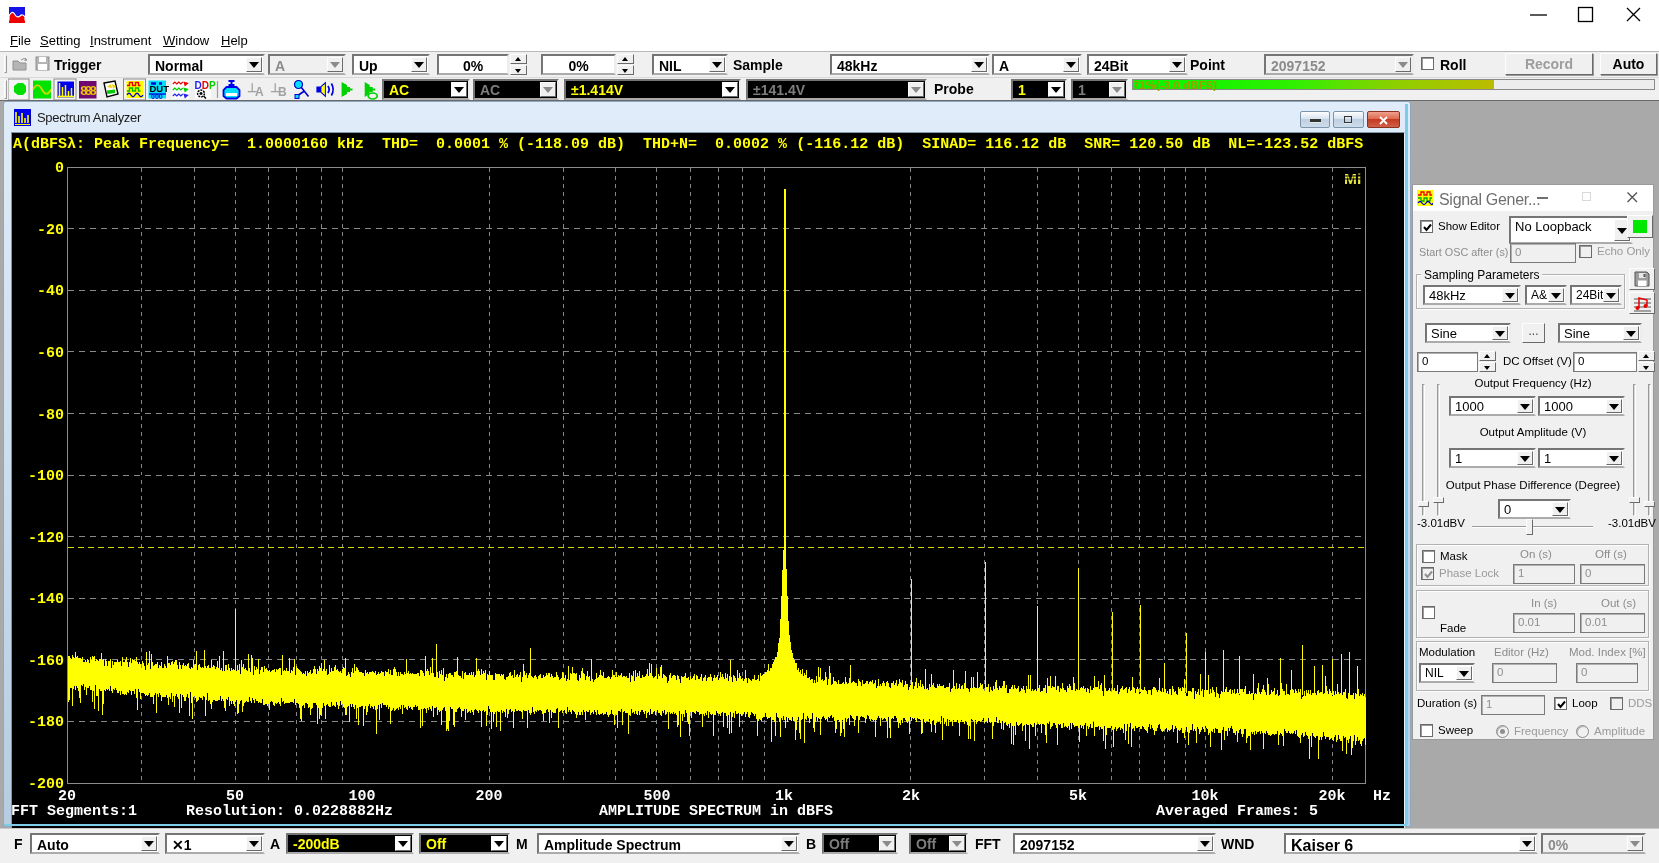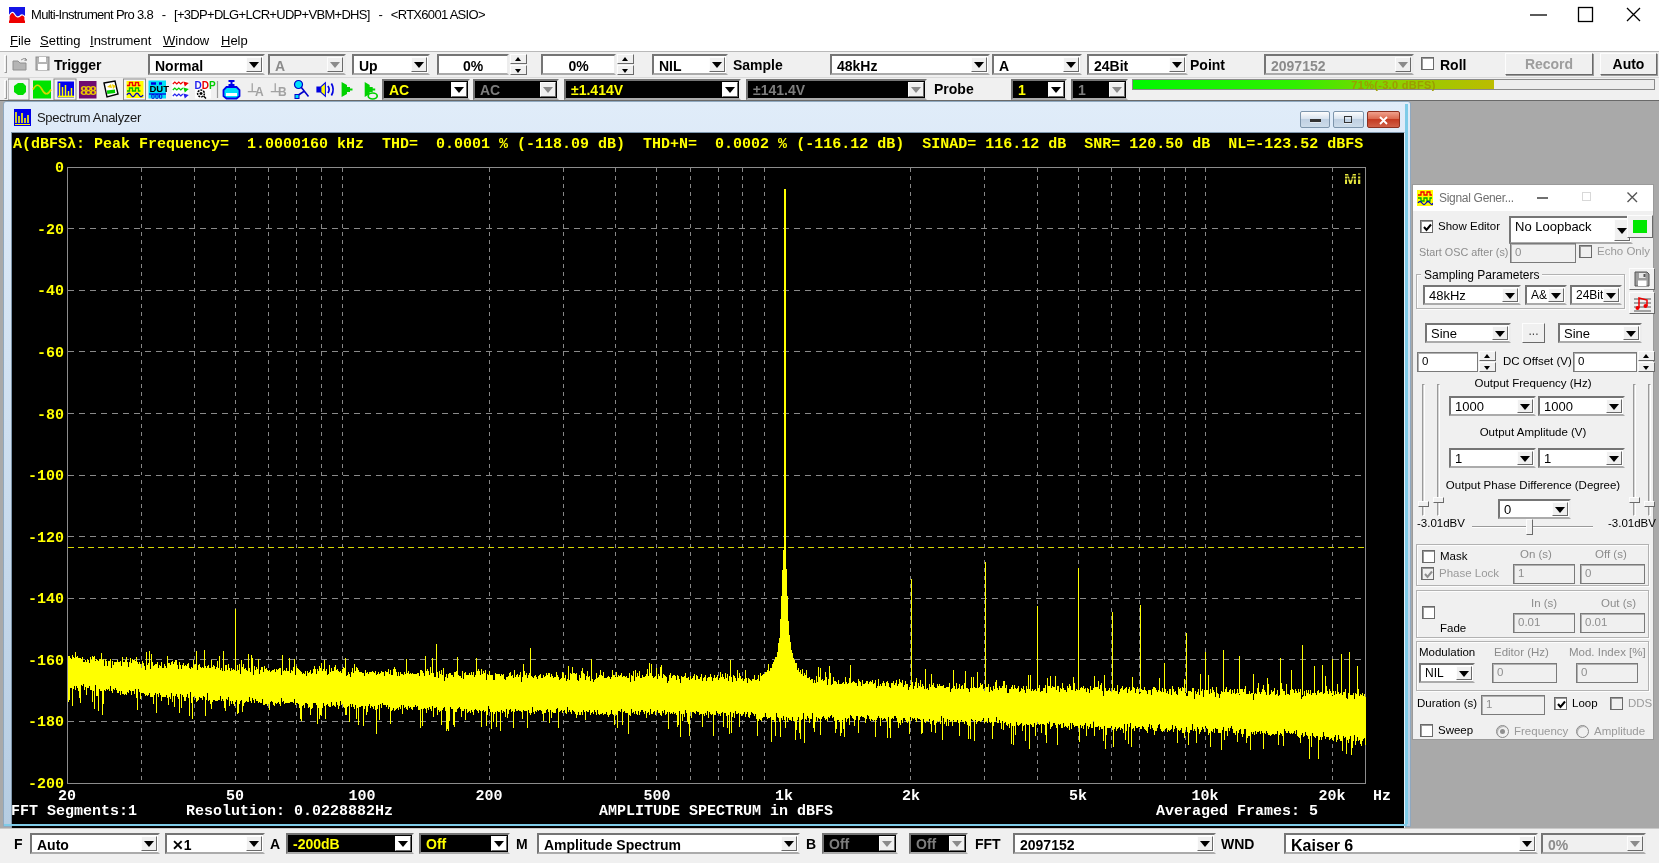--- a/index.html
+++ b/index.html
@@ -27,21 +27,20 @@
 .spin b{top:0}.spin i{top:11px}
 .spin b:after{content:"";position:absolute;left:4px;top:2px;border:3px solid transparent;border-bottom:4px solid #000;border-top:none}
 .spin i:after{content:"";position:absolute;left:4px;top:3px;border:3px solid transparent;border-top:4px solid #000;border-bottom:none}
 </style></head><body>
 <div class="a" style="left:0;top:0;width:1659px;height:30px;background:#fff">
 <svg class="a" style="left:9px;top:7px" width="16" height="16">
       <rect width="16" height="16" fill="#1414e6"></rect>
 <path d="M0 16 V9 Q3 3 5.5 7 Q8 11.5 11 9 Q13.5 6.5 16 10 V16 Z" fill="#ee0000" stroke="#fff" stroke-width="1.2"></path>
 <rect x="0" y="13.5" width="16" height="2.5" fill="#ee0000"></rect>
     </svg>
-<span class="a" style="left:31px;top:7px;font-size:13px;letter-spacing:-0.7px">Multi-Instrument Pro 3.8&nbsp;&nbsp; -&nbsp;&nbsp; [+3DP+DLG+LCR+UDP+VBM+DHS]&nbsp;&nbsp; -&nbsp;&nbsp; &lt;RTX6001 ASIO&gt;</span>
 <svg class="a" style="left:1527px;top:0" width="120" height="30">
 <path d="M3 15H20" stroke="#000" stroke-width="1.3"></path>
 <rect x="51.5" y="7.5" width="14" height="14" fill="none" stroke="#000" stroke-width="1.3"></rect>
 <path d="M100 8 L113 21 M113 8 L100 21" stroke="#000" stroke-width="1.3"></path>
     </svg>
   </div>
 <div class="a" style="left:0;top:30px;width:1659px;height:21px;background:#fff;font-size:13px">
     <span class="a" style="left:10px;top:3px"><u>F</u>ile</span>
     <span class="a" style="left:40px;top:3px"><u>S</u>etting</span>
     <span class="a" style="left:90px;top:3px"><u>I</u>nstrument</span>
@@ -237,21 +236,21 @@
       </span>
     </span>
     <span class="cbk" style="left:1071px;top:1px;width:57px">
       <span class="ct" style="color:#7d7d7d;font-size:14px;top:1px">1</span>
       <span class="ab" style="background:#f0f0f0">
         <span class="tri trig"></span>
       </span>
     </span>
     <div class="a" style="left:1132px;top:1px;width:523px;height:11px;border:1px solid #8a8a8a;background:#ededed">
 <div class="a" style="left:0;top:0;width:361px;height:9px;background:linear-gradient(90deg,#00f800 0%,#30f000 45%,#8cd000 72%,#bcbc00 100%)"></div>
-<div class="a" style="left:0;top:-1px;width:100%;text-align:center;font-size:11px;font-weight:bold;color:#9c9c00;letter-spacing:.3px">71%(-3.0 dBFS)</div>
+<div class="a" style="left:0;top:-1px;width:100%;font-size:11px;font-weight:bold;color:#9c9c00;letter-spacing:.3px">71%(-3.0 dBFS)</div>
     </div>
   </div>
 <div class="a" style="left:0;top:100px;width:1659px;height:728px;background:#a9a9a9;border-top:1px solid #696969"></div>
 <div class="a" style="left:3px;top:101px;width:1408px;height:726px;
 background:linear-gradient(180deg,#e0ecf9 0%,#cedff0 45%,#b5cce2 100%);border:1px solid #8fa8bf;border-radius:3px 3px 0 0">
 <svg class="a" style="left:10px;top:7px" width="17" height="17">
       <rect width="17" height="17" fill="#0000e8"></rect>
 <path d="M2 14V3M5 14V7M8 14V4M11 14V9M14 14V6" stroke="#ffff00" stroke-width="1.6"></path>
       <path d="M1 15.5H16" stroke="#ffff00"></path>
     </svg>
@@ -321,21 +320,21 @@
 <div class="a" style="left:1405px;top:104px;width:2.5px;height:720px;background:#7ecbe8"></div>
 <div class="a" style="left:4px;top:823.5px;width:1403px;height:2.5px;background:#7ecbe8"></div>
 <div class="a" style="left:1412px;top:184px;width:242px;height:556px;background:#f0f0f0;border:1px solid #9a9a9a;font-family:'Liberation Sans',sans-serif">
     <div class="a" style="left:0;top:0;width:240px;height:26px;background:#fff">
       <svg class="a" style="left:4px;top:5px" width="16" height="16">
         <rect width="16" height="16" fill="#ffff00"></rect>
         <path d="M1 5 h3 v-3 h3 v3 h3 v-3 h3 v3 h2" stroke="#ee0000" stroke-width="1.3" fill="none"></path>
         <path d="M1 8 h3 v3 h3 v-3 h3 v3 h3 v-3 h2" stroke="#00aa00" stroke-width="1.3" fill="none"></path>
         <path d="M1 13 q2 -3 4 0 q2 3 4 0 q2 -3 4 0 q2 3 3 0" stroke="#0000cc" stroke-width="1.3" fill="none"></path>
       </svg>
-      <span class="a" style="left:26px;top:6px;font-size:12px;letter-spacing:-0.3px;color:#707070">Signal Gener...</span>
+      <span class="a" style="left:26px;top:6px;font-size:16px;letter-spacing:-0.3px;color:#707070">Signal Gener...</span>
       <span class="a" style="left:124px;top:12px;width:11px;height:1.5px;background:#707070"></span>
       <span class="a" style="left:169px;top:7px;width:9px;height:9px;border:1.5px solid #d8d8d8"></span>
       <svg class="a" style="left:213px;top:6px" width="13" height="13">
         <path d="M1.5 1.5 L11 11 M11 1.5 L1.5 11" stroke="#555" stroke-width="1.4"></path>
       </svg>
     </div>
     <span class="chk" style="left:7px;top:35px;background:#fff">
       <svg class="a" style="left:1px;top:1px" width="11" height="11">
         <path d="M2 5 L4.5 8 L9 2.5" stroke="#000" stroke-width="2" fill="none"></path>
       </svg>

